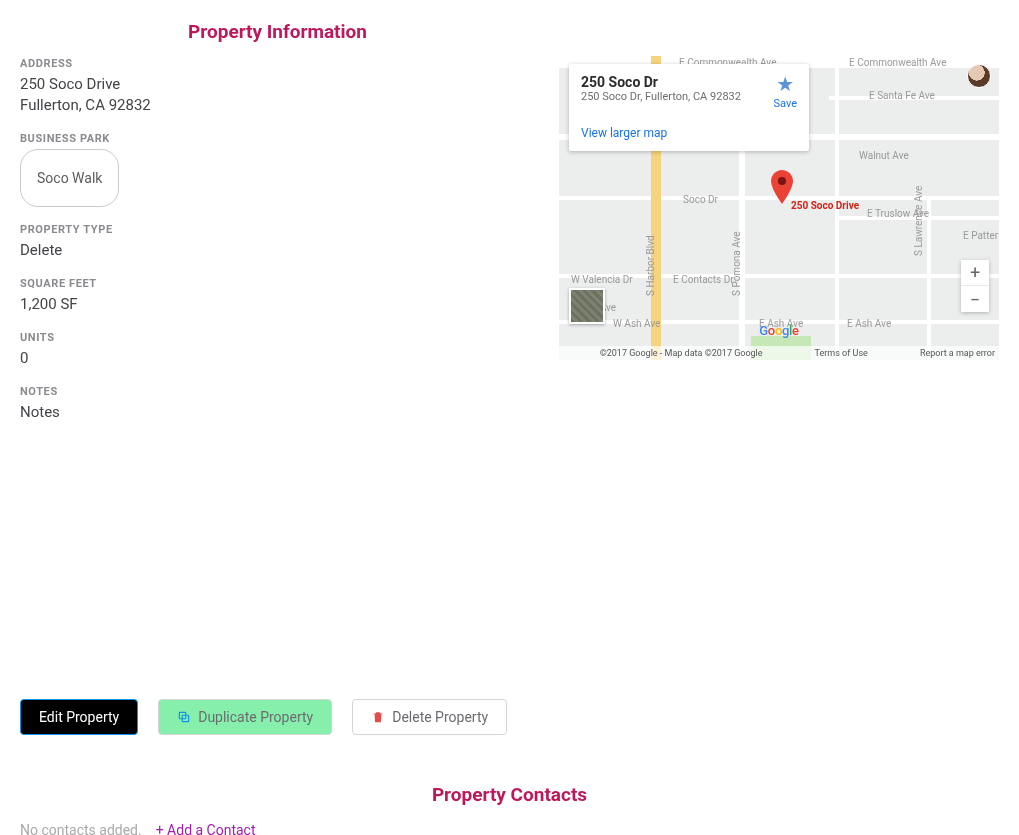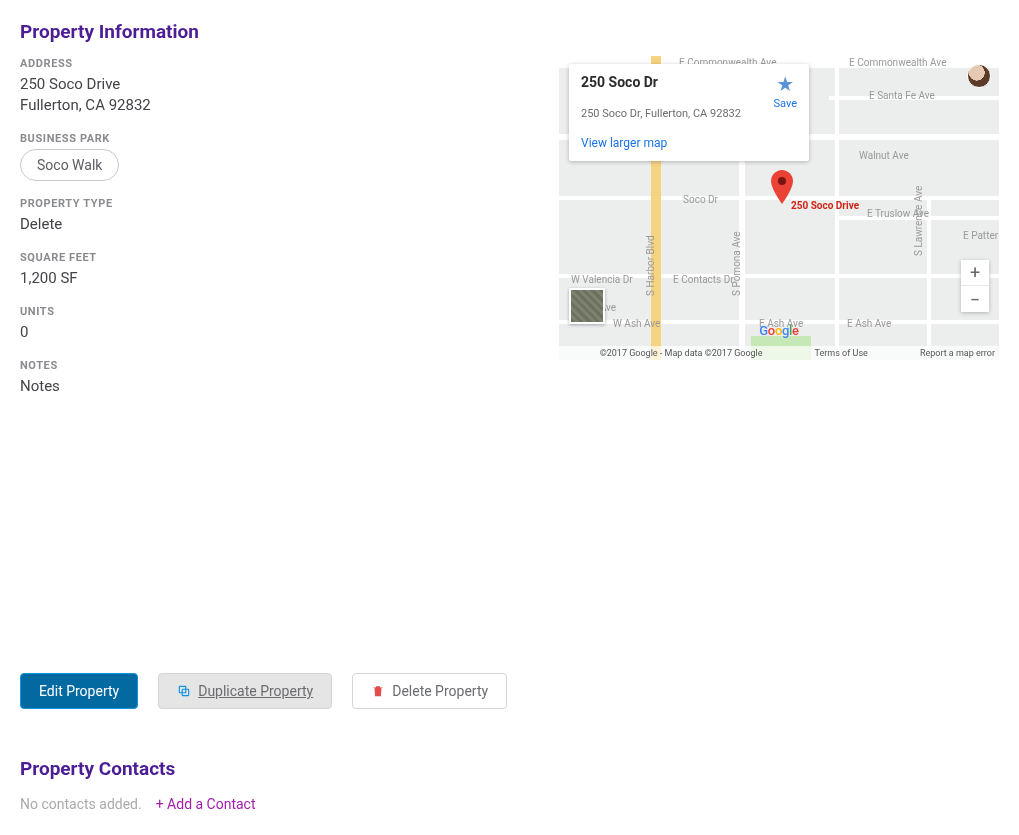--- a/index.html
+++ b/index.html
@@ -15,43 +15,44 @@
       display: flex;
       gap: 24px;
     }
     
     .left-col { flex: 1; max-width: 520px; }
     .right-col { flex: 1; max-width: 440px; }
     
     h2.section-title {
       font-size: 19px;
       font-weight: 700;
-      color: #4c1d95;
+      color: #be185d;
       margin-bottom: 14px;
+      text-align: center;
     }
     
     .field { margin-bottom: 16px; }
     .field-label {
       font-size: 11px;
       font-weight: 700;
       letter-spacing: 0.6px;
       color: #8a8b8f;
       text-transform: uppercase;
       margin-bottom: 4px;
       display: block;
     }
     .field-value {
       font-size: 15px;
       color: #434448;
       line-height: 1.4;
     }
     
     .pill {
       display: inline-block;
-      padding: 7px 16px;
+      padding: 20px 16px;
       border: 1px solid #c9caca;
       border-radius: 18px;
       font-size: 14px;
       color: #5c5d60;
       background: #fff;
       cursor: pointer;
     }
     
     .action-row {
       margin-top: 260px;
@@ -66,29 +67,28 @@
       align-items: center;
       gap: 7px;
       padding: 9px 18px;
       font-size: 14px;
       border-radius: 4px;
       cursor: pointer;
       border: 1px solid transparent;
       font-family: inherit;
     }
     .btn-primary {
-      background: #0369a1;
+      background: #000000;
       color: #fff;
       border-color: #0e94e6;
     }
     .btn-outline {
-      background: #e5e5e5;
+      background: #86efac;
       color: #6b6c70;
       border-color: #d4d5d7;
-      text-decoration: underline;
     }
     .btn-outline-danger {
       background: #fff;
       color: #6b6c70;
       border-color: #d4d5d7;
     }
     .btn-outline-danger .ico { color: #e34d4d; }
     .btn-outline .ico { color: #0e94e6; }
     
     .section { margin-bottom: 48px; }
@@ -132,21 +132,21 @@
       position: absolute;
       top: 8px; left: 10px;
       width: 240px;
       background: #fff;
       border-radius: 2px;
       box-shadow: 0 1px 4px rgba(0,0,0,0.25);
       padding: 10px 12px 10px 12px;
       z-index: 5;
     }
     .info-card .title { font-size: 14px; font-weight: 700; color: #2b2b2b; }
-    .info-card .subtitle { font-size: 11px; color: #6e6e6e; margin-top: 17px; }
+    .info-card .subtitle { font-size: 11px; color: #6e6e6e; margin-top: 0; }
     .info-card .row1 { display: flex; justify-content: space-between; align-items: flex-start; }
     .info-card .save-col { text-align: center; }
     .info-card .save-link { font-size: 11px; color: #1a73e8; cursor: pointer; display:block; margin-top:2px;}
     .info-card .larger { font-size: 12px; color: #1a73e8; cursor: pointer; margin-top: 16px; display:inline-block;}
     
     .avatar {
       position: absolute;
       top: 8px; right: 8px;
       width: 24px; height: 24px;
       border-radius: 50%;

